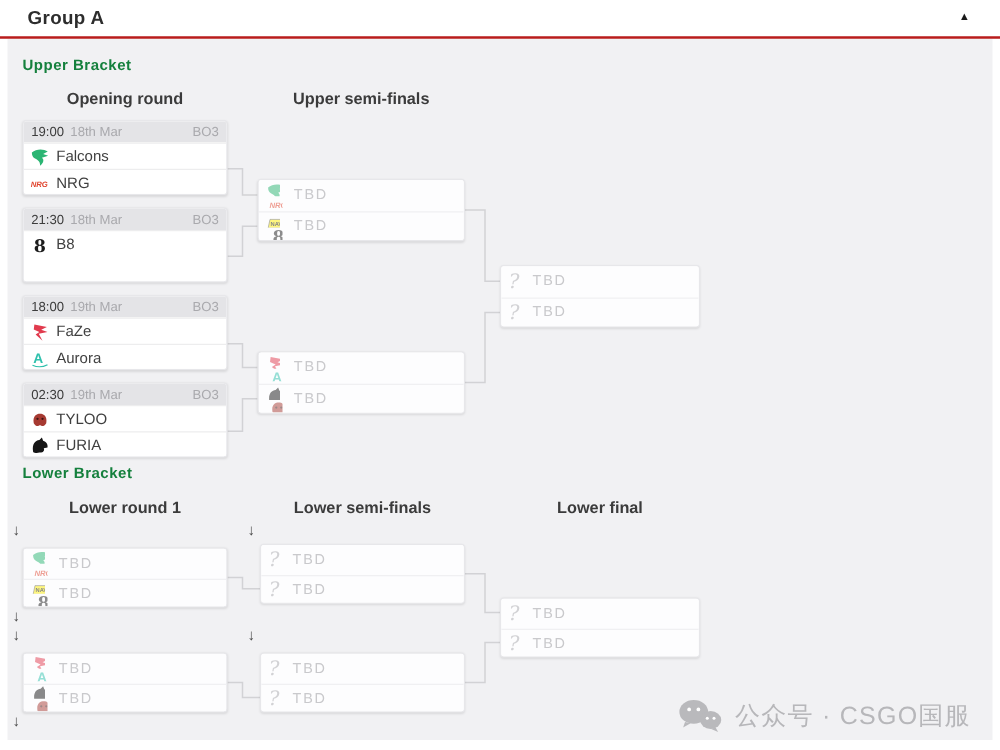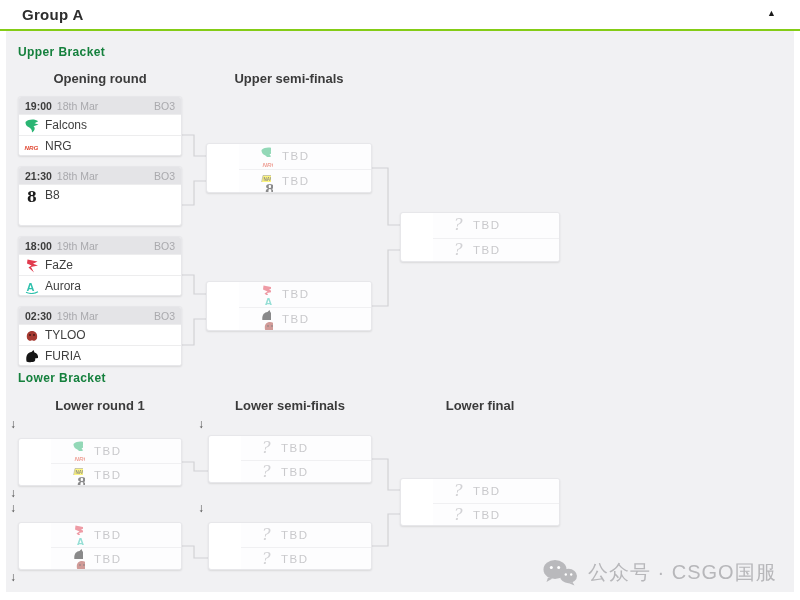--- a/index.html
+++ b/index.html
@@ -1,30 +1,30 @@
 <!DOCTYPE html>
 <html><head>
 <meta charset="utf-8">
 <style>
   html,body{margin:0;padding:0;background:#fff;}
   .frame{position:relative;width:800px;height:600px;background:#ffffff;font-family:"Liberation Sans",sans-serif;overflow:hidden;}
   .panel-bg{position:absolute;left:6px;top:31px;width:788px;height:561px;background:#f1f1f3;}
-  .topbar{position:absolute;left:0;top:0;width:800px;height:31px;background:#fff;border-bottom:2px solid #84cc16;box-sizing:border-box;}
+  .topbar{position:absolute;left:0;top:0;width:800px;height:31px;background:#fff;border-bottom:2px solid #b91c1c;box-sizing:border-box;}
   .title{position:absolute;left:22px;top:6px;font-size:15px;font-weight:bold;color:#2d2d2d;letter-spacing:.3px;}
   .caret{position:absolute;right:24px;top:9px;font-size:9px;color:#1a1a1a;cursor:pointer;line-height:1;}
   .seclabel{position:absolute;font-size:12px;font-weight:bold;color:#15803d;letter-spacing:.4px;}
   .colhead{position:absolute;font-size:13px;font-weight:bold;color:#3b3b3b;text-align:center;}
   .connectors{position:absolute;left:0;top:0;pointer-events:none;}
   .match{position:absolute;border-radius:3px;background:#fff;box-shadow:0 1px 2px rgba(0,0,0,.10);border:1px solid #e7e7ea;box-sizing:border-box;overflow:hidden;}
   .mheader{height:17px;background:#e4e4e7;display:flex;align-items:center;gap:5px;padding:0 6px;font-size:10.5px;}
-  .mtime{font-weight:bold;color:#3c3c3c;}
+  .mtime{font-weight:normal;color:#3c3c3c;}
   .mdate{color:#a9a9ad;}
   .mformat{margin-left:auto;color:#a9a9ad;}
   .trow{height:21px;border-top:1px solid #ededee;box-sizing:border-box;display:flex;align-items:center;gap:6px;padding:0 5px;font-size:12px;color:#3f3f3f;background:#fff;}
-  .srow{box-sizing:border-box;display:flex;align-items:center;gap:7px;padding:0 21px;background:#fdfdfe;margin-left:32px;}
+  .srow{box-sizing:border-box;display:flex;align-items:center;gap:7px;padding:0 6px;background:#fdfdfe;}
   .srow + .srow{border-top:1px solid #f0f0f2;}
   .h25{height:24.5px;} .h24{height:23.5px;}
   .tbd{font-size:11.5px;color:#c9c9cc;letter-spacing:1.5px;}
   .ticon{width:15px;height:15px;flex:0 0 15px;}
   .stack{width:15px;height:21px;position:relative;flex:0 0 15px;opacity:.5;}
   .sicon{width:11px;height:11px;position:absolute;}
   .sicon.a{top:0;left:0;}
   .sicon.b{bottom:0;left:2px;}
   .qmark{width:12px;font-size:16px;font-style:italic;font-family:"DejaVu Serif",serif;color:#d2d2d5;line-height:1;flex:0 0 12px;}
   .droparrow{position:absolute;font-size:12px;font-weight:bold;color:#4a4a4a;line-height:1;}

